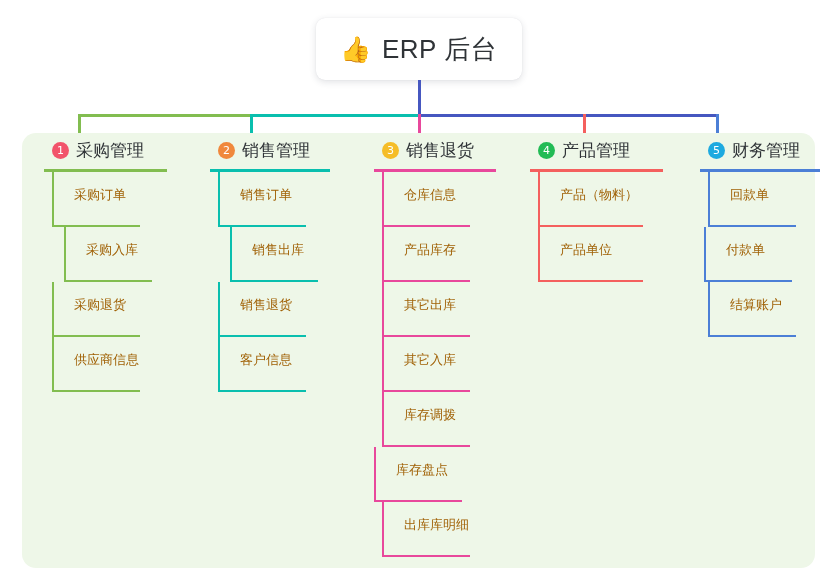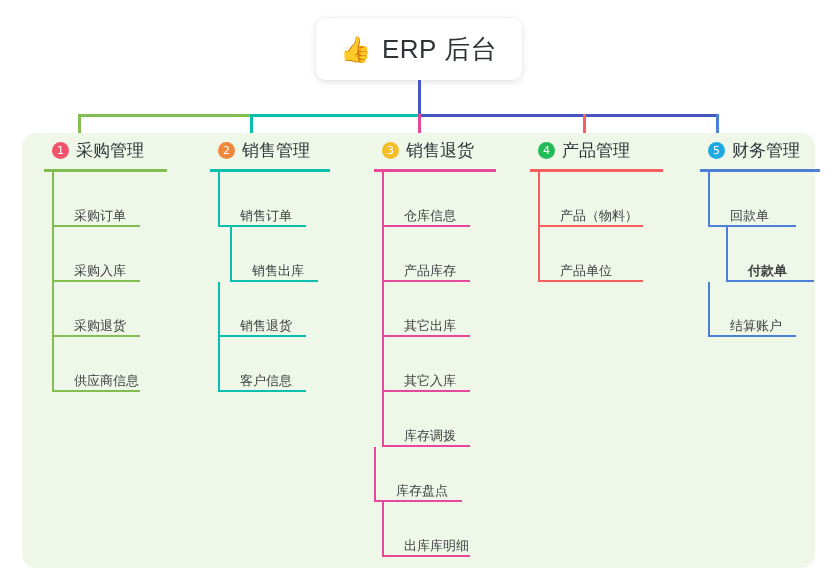--- a/index.html
+++ b/index.html
@@ -47,22 +47,22 @@
   }
   .col-title{font-size:17px;color:#2f3337;white-space:nowrap;}
   .col-rule{height:3px;margin-top:2px;}
 
   .leaf{
     position:relative;height:55px;box-sizing:border-box;
   }
   .leaf .spine{position:absolute;left:0;top:0;width:2px;height:100%;}
   .leaf .underline{position:absolute;left:0;bottom:0;height:2px;}
   .leaf .label{
-    position:absolute;left:22px;bottom:2px;
-    font-size:13px;color:#404040;white-space:nowrap;
+    position:absolute;left:22px;bottom:23px;
+    font-size:13px;color:#a16207;white-space:nowrap;
   }
 </style>
 </head>
 <body>
 
 <div class="stage">
 
   <div class="root-card">
     <span class="root-emoji">👍</span>
     <span class="root-title">ERP 后台</span>
@@ -85,21 +85,21 @@
         <div class="col-head">
           <span class="badge" style="background: rgb(242, 83, 107);">1</span>
           <span class="col-title">采购管理</span>
         </div>
         <div class="col-rule" style="background: rgb(130, 189, 80); width: 123px;"></div>
         <div class="leaf" style="margin-left: 8px;">
           <div class="spine" style="background: rgb(130, 189, 80);"></div>
           <div class="underline" style="background: rgb(130, 189, 80); width: 88px;"></div>
           <div class="label">采购订单</div>
         </div>
-        <div class="leaf" style="margin-left: 8px;">
+        <div class="leaf" style="margin-left: 20px;">
           <div class="spine" style="background: rgb(130, 189, 80);"></div>
           <div class="underline" style="background: rgb(130, 189, 80); width: 88px;"></div>
           <div class="label">采购入库</div>
         </div>
         <div class="leaf" style="margin-left: 8px; padding-left: 37px;">
           <div class="spine" style="background: rgb(130, 189, 80);"></div>
           <div class="underline" style="background: rgb(130, 189, 80); width: 88px;"></div>
           <div class="label">采购退货</div>
         </div>
         <div class="leaf" style="margin-left: 8px;">
@@ -198,21 +198,21 @@
         <div class="col-head">
           <span class="badge" style="background: rgb(30, 170, 224);">5</span>
           <span class="col-title">财务管理</span>
         </div>
         <div class="col-rule" style="background: rgb(76, 127, 214); width: 120px;"></div>
         <div class="leaf" style="margin-left: 8px;">
           <div class="spine" style="background: rgb(76, 127, 214);"></div>
           <div class="underline" style="background: rgb(76, 127, 214); width: 88px;"></div>
           <div class="label">回款单</div>
         </div>
-        <div class="leaf" style="margin-left: 26px; font-weight: bold;">
+        <div class="leaf" style="margin-left: 4px;">
           <div class="spine" style="background: rgb(76, 127, 214);"></div>
           <div class="underline" style="background: rgb(76, 127, 214); width: 88px;"></div>
           <div class="label">付款单</div>
         </div>
         <div class="leaf" style="margin-left: 8px;">
           <div class="spine" style="background: rgb(76, 127, 214);"></div>
           <div class="underline" style="background: rgb(76, 127, 214); width: 88px;"></div>
           <div class="label">结算账户</div>
         </div>
       </div>

